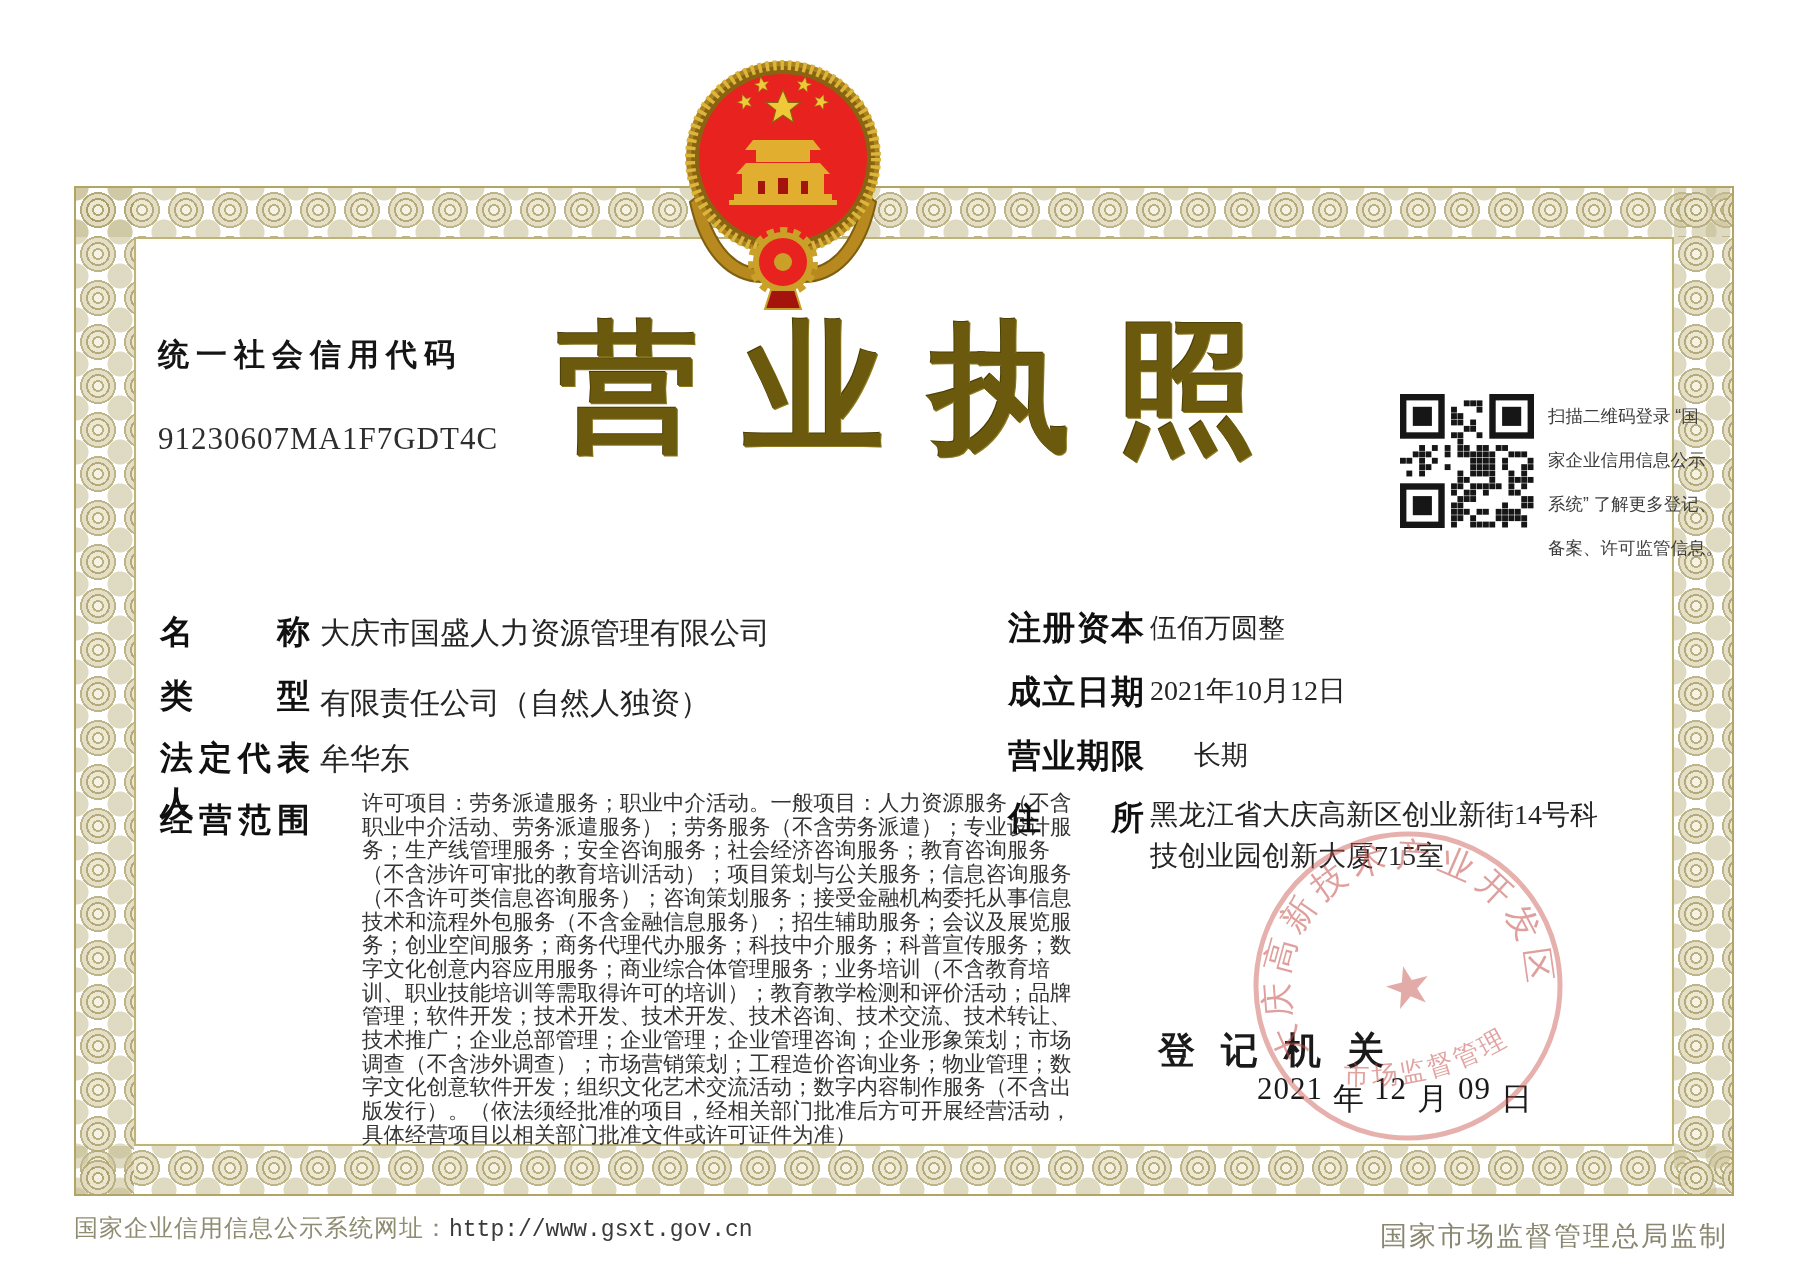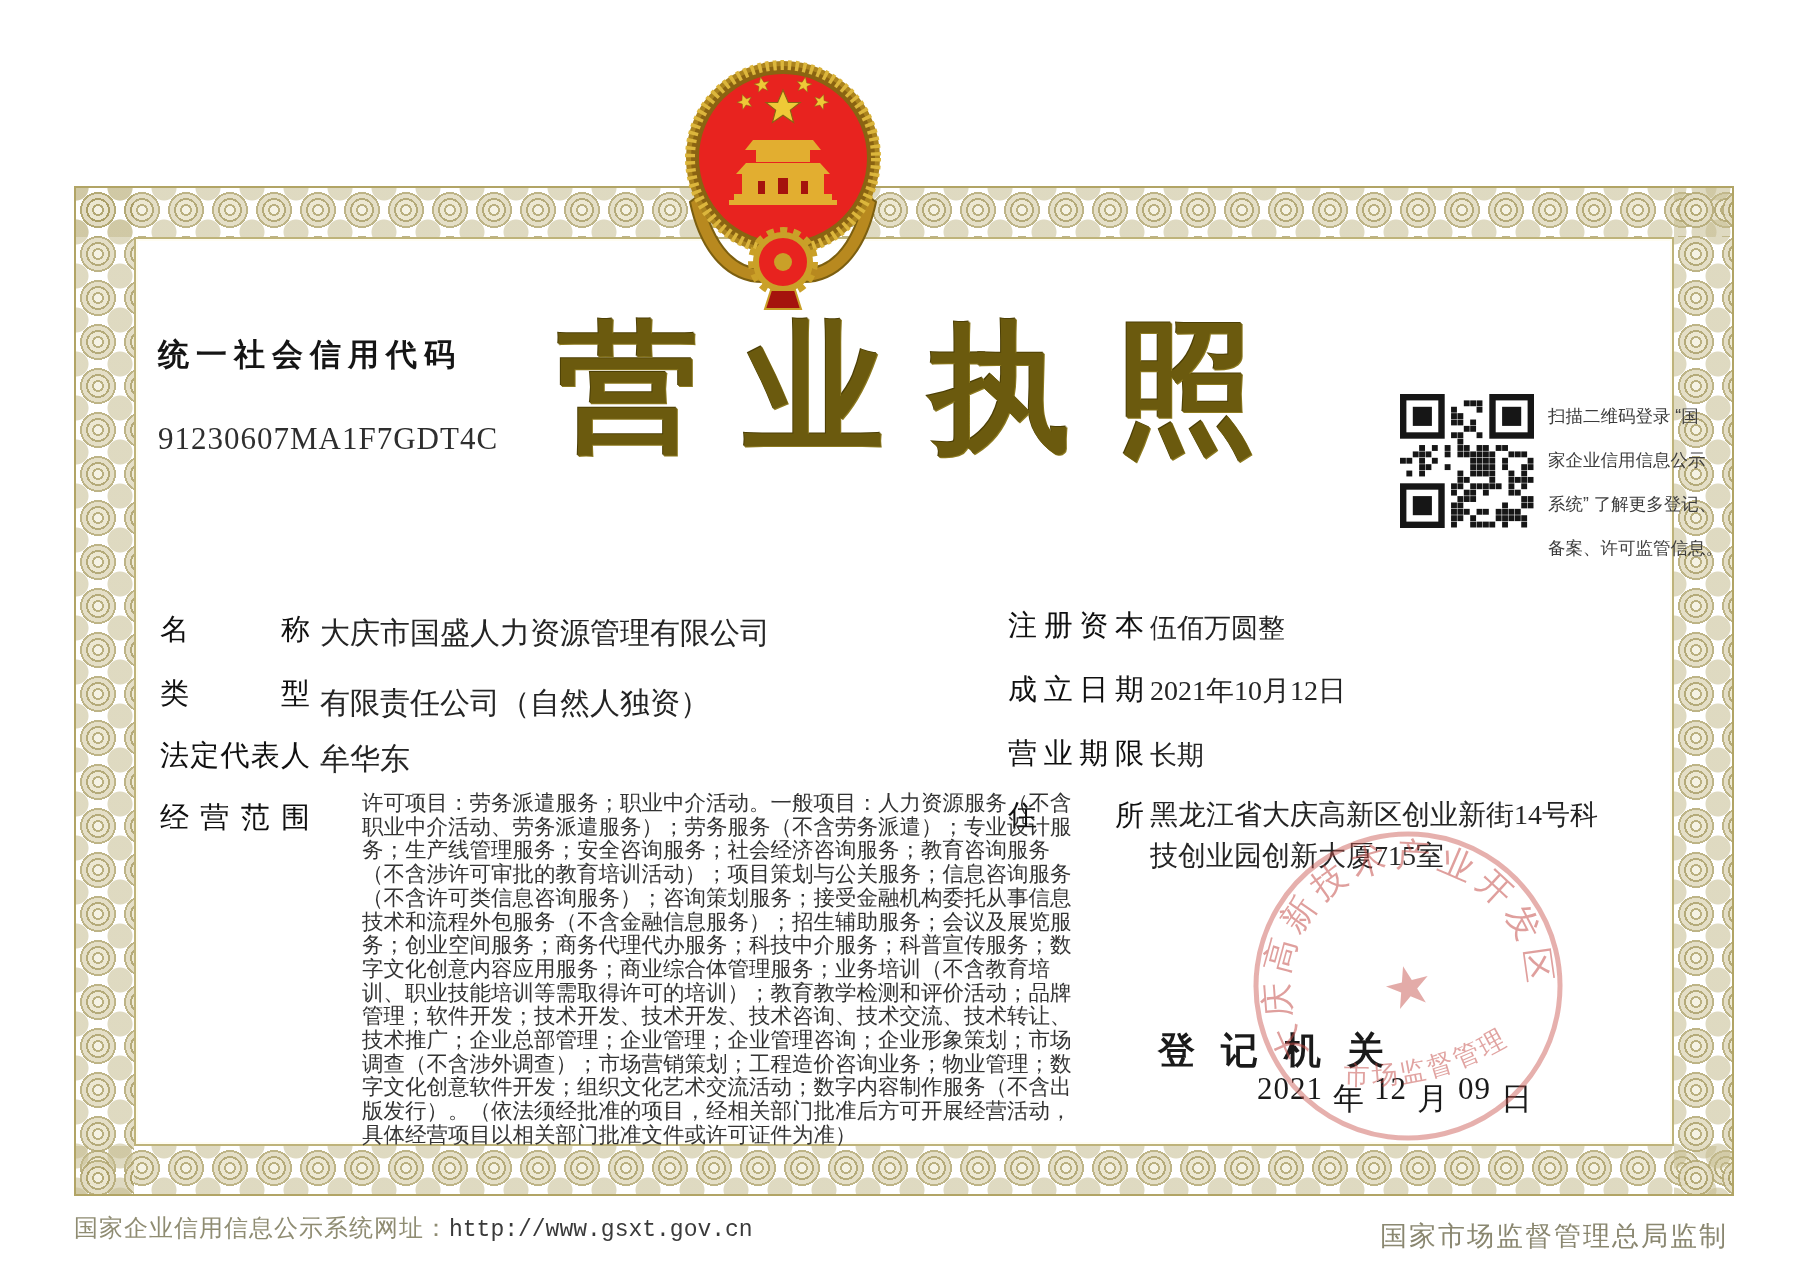--- a/index.html
+++ b/index.html
@@ -77,21 +77,21 @@
   
   #qr{ left:1400px; top:394px; width:134px; height:134px; }
   #qr-caption{ left:1548px; top:394px; width:188px; }
   #qr-caption .cap-line{
     font-size:17.5px; line-height:44px; color:#3c3c3c;
     font-family:var(--sans); white-space:nowrap;
   }
 
   
   .lbl{
-    font-weight:normal; font-size:29px; color:#101010;
+    font-weight:bold; font-size:33px; color:#101010;
     text-align:justify; text-align-last:justify;
     font-family:var(--sans); white-space:normal;
   }
   .lbl-left  { left:160px;  width:150px; }
   .lbl-right { left:1008px; width:136px; }
   .val{
     font-family:var(--serif); color:#242424; font-size:30px; white-space:nowrap;
   }
   .val-left  { left:320px; }
   .val-right { left:1150px; font-size:28px; }
@@ -102,21 +102,21 @@
   #row-scope-label  { top:798px; }
 
   #scope-text{ left:362px; top:792px; width:660px; }
   #scope-text .scope-line{
     font-family:var(--serif); color:#333;
     font-size:21.5px; line-height:23.7px; white-space:nowrap;
   }
 
   #row-capital-label { top:606px; } #row-capital-value { top:610px; font-size:27px; }
   #row-estab-label   { top:670px; } #row-estab-value   { top:672px; }
-  #row-term-label    { top:734px; } #row-term-value    { top:737px; font-size:27px; }
+  #row-term-label    { top:734px; } #row-term-value    { top:737px; font-size:27px;margin-left:44px; }
   #row-addr-label    { top:796px; }
   #addr-value{ left:1150px; top:794px; width:585px; }
   #addr-value .addr-line{
     font-family:var(--serif); color:#242424; font-size:28px; line-height:41px; white-space:nowrap;
   }
 
   
   #reg-authority{
     left:1158px; top:1026px; font-size:37px; font-weight:bold;
     letter-spacing:26px; color:#1a1a1a; white-space:nowrap;

